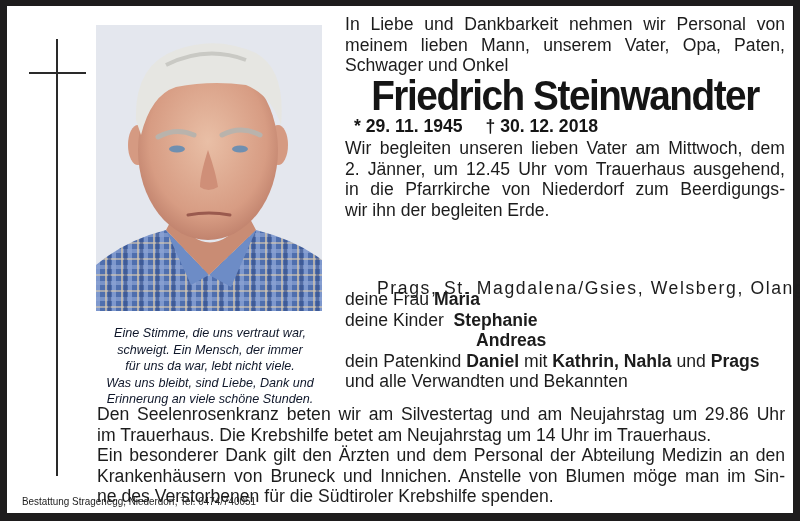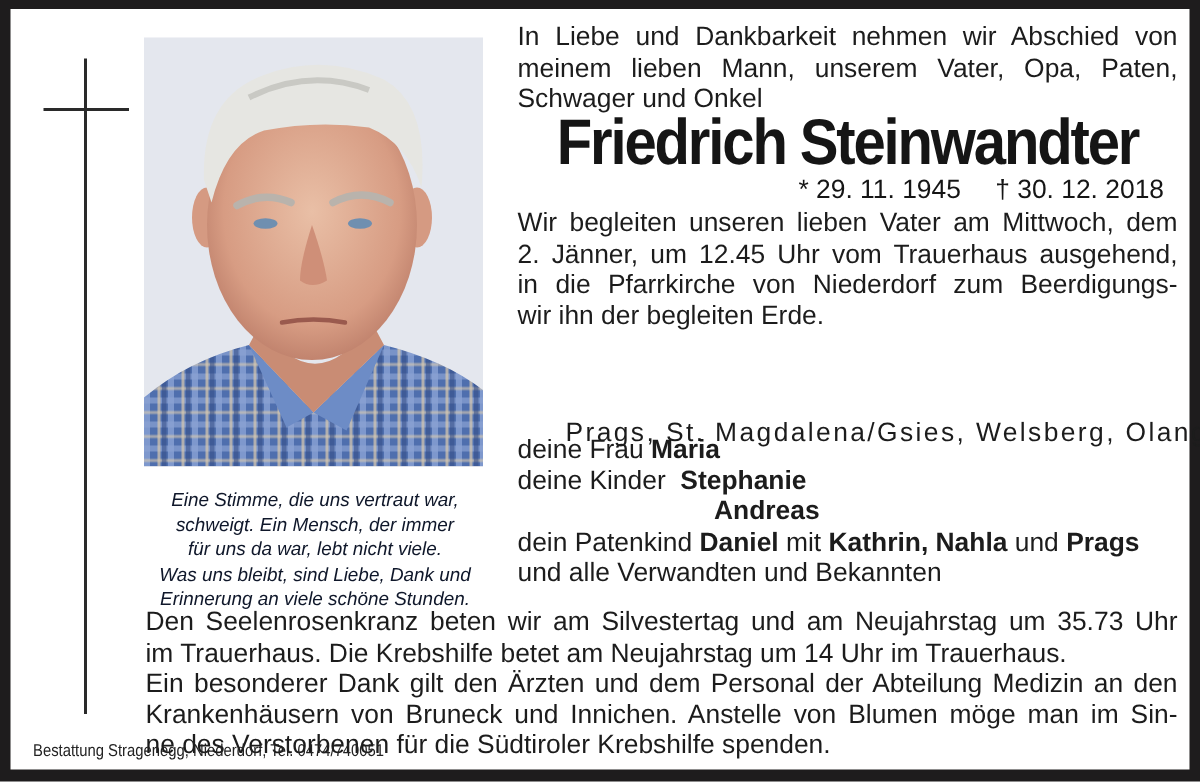--- a/index.html
+++ b/index.html
@@ -36,22 +36,22 @@
   .line { white-space: nowrap; display: block; }
   .justify { text-align: justify; text-align-last: justify; }
   .intro { top: 8px; }
   .name {
     position: absolute; left: 338px; top: 66px; width: 440px; text-align: center;
     font-weight: bold; font-size: 43px; line-height: 46px; letter-spacing: -1.6px;
     transform: scaleX(0.9); transform-origin: center;
     color: #151515;
   }
   .dates {
-    position: absolute; left: 338px; top: 109px; width: 440px; text-align: right;
-    font-weight: normal; font-size: 17.6px; line-height: 22px; color: #151515;
+    position: absolute; left: 338px; top: 109px; width: 440px; text-align: left;
+    font-weight: bold; font-size: 17.6px; line-height: 22px; color: #151515;
   }
   .dates span { margin: 0 9px; }
   .body1 { top: 132px; }
   .places { top: 272px; letter-spacing: 1.6px; margin-left: 32px; }
   .mourners { top: 283px; }
   .mourners b { font-weight: bold; margin-top: 40px; }
   .pad-kinder { padding-left: 131px; }
 
   .bottom {
     position: absolute; left: 90px; top: 398px; width: 688px;
@@ -119,21 +119,21 @@
 
   <div class="caption">
     <div>Eine Stimme, die uns vertraut war,</div>
     <div>schweigt. Ein Mensch, der immer</div>
     <div>für uns da war, lebt nicht viele.</div>
     <div>Was uns bleibt, sind Liebe, Dank und</div>
     <div>Erinnerung an viele schöne Stunden.</div>
   </div>
 
   <div class="right intro">
-    <span class="line justify">In Liebe und Dankbarkeit nehmen wir Abschied von</span>
+    <span class="line justify">In Liebe und Dankbarkeit nehmen wir Personal von</span>
     <span class="line justify">meinem lieben Mann, unserem Vater, Opa, Paten,</span>
     <span class="line">Schwager und Onkel</span>
   </div>
 
   <div class="name">Friedrich Steinwandter</div>
 
   <div class="dates">
     <span>* 29. 11. 1945</span>
     <span>† 30. 12. 2018</span>
   </div>
@@ -166,21 +166,21 @@
       <b>Daniel</b>
       <span>mit</span>
       <b>Kathrin, Nahla</b>
       <span>und</span>
       <b>Prags</b>
     </span>
     <span class="line">und alle Verwandten und Bekannten</span>
   </div>
 
   <div class="bottom">
-    <span class="line justify">Den Seelenrosenkranz beten wir am Silvestertag und am Neujahrstag um 35.73 Uhr</span>
+    <span class="line justify">Den Seelenrosenkranz beten wir am Silvestertag und am Neujahrstag um 29.86 Uhr</span>
     <span class="line">im Trauerhaus. Die Krebshilfe betet am Neujahrstag um 14 Uhr im Trauerhaus.</span>
     <span class="line justify">Ein besonderer Dank gilt den Ärzten und dem Personal der Abteilung Medizin an den</span>
     <span class="line justify">Krankenhäusern von Bruneck und Innichen. Anstelle von Blumen möge man im Sin-</span>
     <span class="line">ne des Verstorbenen für die Südtiroler Krebshilfe spenden.</span>
   </div>
 
   <div class="footer">Bestattung Stragenegg, Niederdorf, Tel. 0474/740051</div>
 </div>
 
 </body></html>

